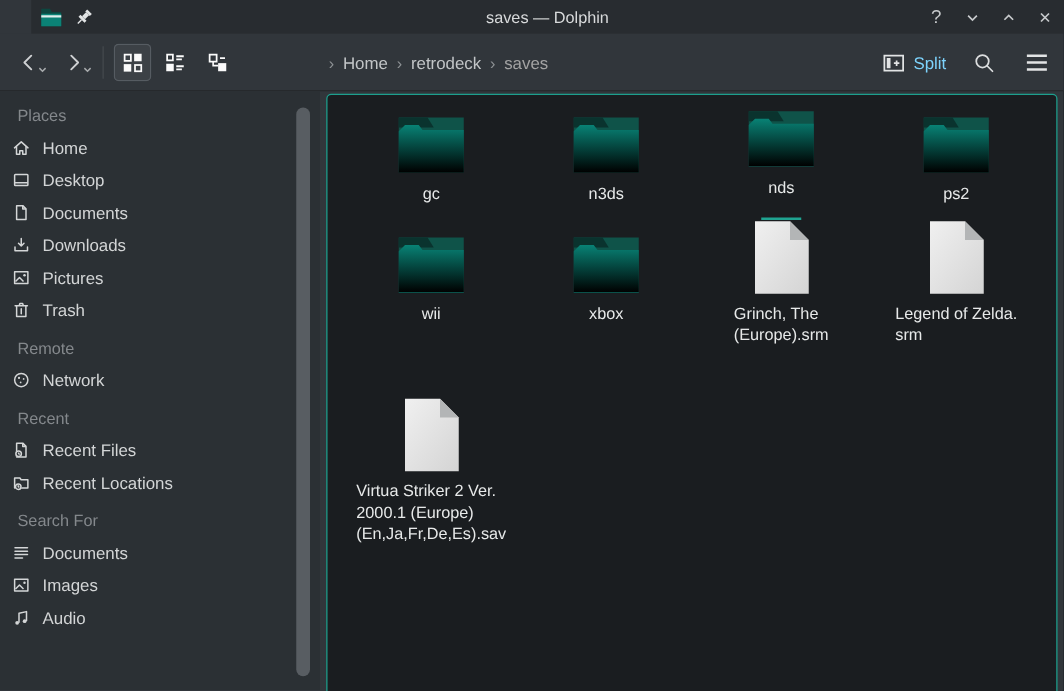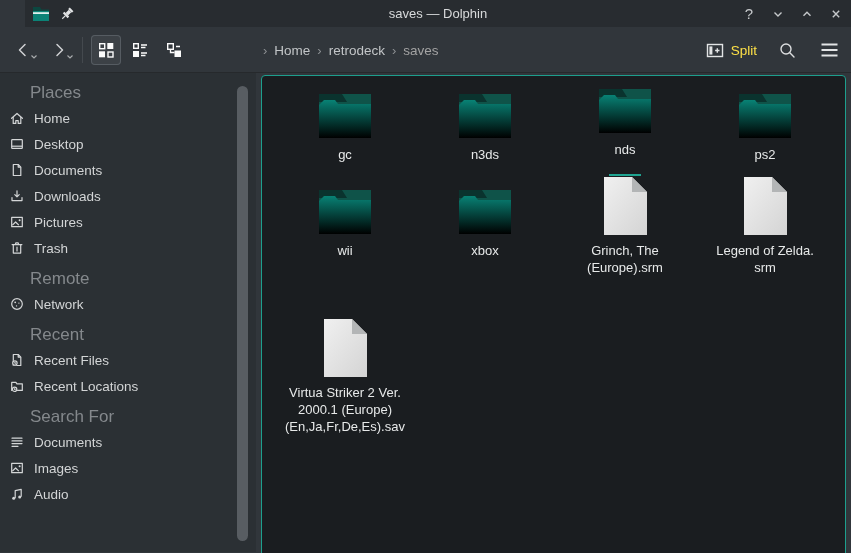--- a/index.html
+++ b/index.html
@@ -24,43 +24,43 @@
   .tool-sep { width:1px; height:26px; background:#44494e; margin:0 8px 0 10px; }
   .view-btn { width:30px; height:30px; display:flex; align-items:center; justify-content:center; border-radius:4px;
     margin-right:4px; }
   .view-btn.selected { background:#3c4146; box-shadow:inset 0 0 0 1px #565c62; }
   .breadcrumb { position:absolute; left:263px; top:0; height:46px; display:flex; align-items:center; gap:7px;
     font-size:13.5px; }
   .crumb-sep { color:#8d9194; font-size:13px; }
   .crumb { color:#c2c5c7; }
   .crumb.current { color:#a3a3a3; font-weight:normal; }
   .toolbar-right { position:absolute; right:8px; top:0; height:46px; display:flex; align-items:center; gap:14px; }
-  .split-btn { display:flex; align-items:center; gap:7px; color:#fde047; font-size:13.5px; padding:4px 2px; }
+  .split-btn { display:flex; align-items:center; gap:7px; color:#7dd3fc; font-size:13.5px; padding:4px 2px; }
   .icon-btn { width:28px; height:28px; display:flex; align-items:center; justify-content:center; }
 
   
   .content { position:relative; height:479px; }
   .sidebar { position:absolute; left:0; top:0; width:256px; height:100%; background:#2b3034; padding:8px 0 0 0;
     overflow:hidden; }
-  .sb-header { height:24px; line-height:24px; padding-left:30px; color:#84888c; font-size:17px; }
+  .sb-header { height:24px; line-height:24px; padding-left:14px; color:#84888c; font-size:13px; }
   .sb-section { margin-top:0; }
   .sb-section + .sb-section { margin-top:6px; }
   .sb-item { height:26px; display:flex; align-items:center; padding-left:9px; gap:9px; color:#d3d5d6;
     font-size:13.5px; cursor:default; }
   .sb-item .sbicon { width:16px; height:16px; flex:0 0 16px; display:flex; }
   .sb-scrollbar { position:absolute; left:237px; top:13px; width:11px; height:455px; border-radius:6px;
     background:#585d62; }
 
   .mainview { position:absolute; left:261px; top:2px; right:5px; height:520px; background:#1a1d20;
     border:1px solid #1d9f8d; border-radius:4px; }
   .grid { display:grid; grid-template-columns:repeat(4,140px); grid-template-rows:96px 142px 150px;
     padding:4px 0 0 13px; }
   .cell { display:flex; flex-direction:column; align-items:center; cursor:default; }
   .icon-wrap { height:60px; width:100%; display:flex; align-items:flex-end; justify-content:center; }
-  .item-label { margin-top:6px; max-width:132px; text-align:center; font-size:13px; line-height:17px;
+  .item-label { margin-top:6px; max-width:132px; text-align:left; font-size:13px; line-height:17px;
     color:#e7e9e9; white-space:pre-line; }
   .item-label .lbl { display:inline-block; }
   .cell.hovered .lbl { border-bottom:2px solid #1fa491; padding:0 6px 16px 6px; }
 </style>
 </head>
 <body>
 
 <svg width="0" height="0" style="position:absolute">
   <defs>
     <linearGradient id="fldFront" x1="0" y1="0" x2="0" y2="1">

